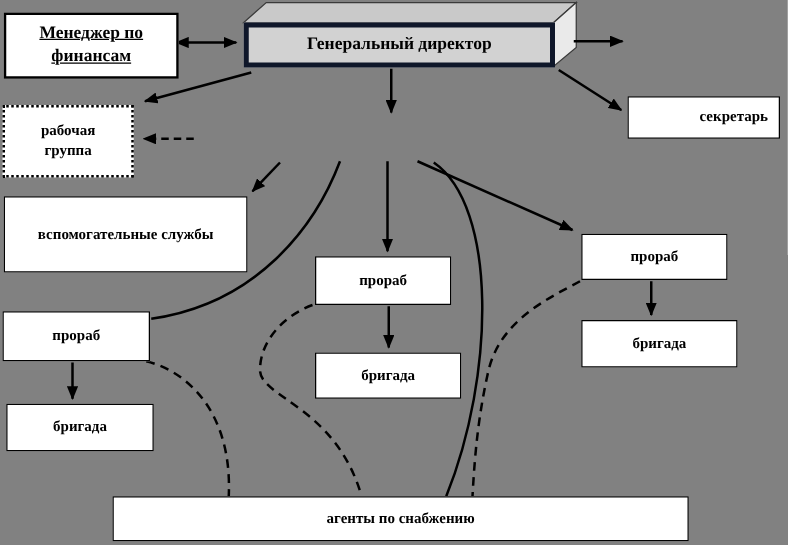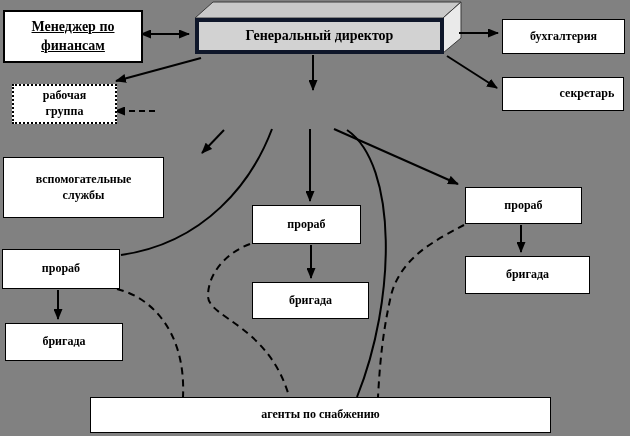--- a/index.html
+++ b/index.html
@@ -22,23 +22,23 @@
     line-height:1.3;
     display:flex;
     align-items:center;
     justify-content:center;
     text-align:center;
   }
   #n-manager{left:3px;top:10px;width:140px;height:53px;border-width:2px;font-size:14px;padding:0 8px;text-decoration:underline;}
   #n-director{left:195px;top:18px;width:249px;height:36px;background:#d2d2d2;border:4px solid #0f172a;font-size:14px;}
   #n-accounting{left:502px;top:19px;width:123px;height:35px;}
   #n-secretary{left:502px;top:77px;width:122px;height:34px;padding-left:48px;}
-  #n-workgroup{left:12px;top:84px;width:105px;height:40px;border:2px dotted #000;padding:14px 16px;}
+  #n-workgroup{left:2px;top:84px;width:105px;height:58px;border:2px dotted #000;padding:14px 16px;}
   #n-deputy{left:157px;top:93px;width:317px;height:36px;}
-  #n-aux{left:3px;top:157px;width:161px;height:61px;padding:0 26px;}
+  #n-aux{left:3px;top:157px;width:195px;height:61px;padding:0 26px;}
   #n-prorab-left{left:2px;top:249px;width:118px;height:40px;}
   #n-prorab-center{left:252px;top:205px;width:109px;height:39px;}
   #n-prorab-right{left:465px;top:187px;width:117px;height:37px;}
   #n-brigada-left{left:5px;top:323px;width:118px;height:38px;}
   #n-brigada-center{left:252px;top:282px;width:117px;height:37px;}
   #n-brigada-right{left:465px;top:256px;width:125px;height:38px;}
   #n-agents{left:90px;top:397px;width:461px;height:36px;}
 </style>
 </head>
 <body>
@@ -76,23 +76,20 @@
   </svg>
 
   <div class="node" id="n-manager">
     <span>Менеджер по финансам</span>
   </div>
 
   <div class="node" id="n-director">
     <span>Генеральный директор</span>
   </div>
 
-  <div class="node" id="n-accounting">
-    <span>бухгалтерия</span>
-  </div>
 
   <div class="node" id="n-secretary">
     <span>секретарь</span>
   </div>
 
   <div class="node" id="n-workgroup">
     <span>рабочая группа</span>
   </div>
 
 

